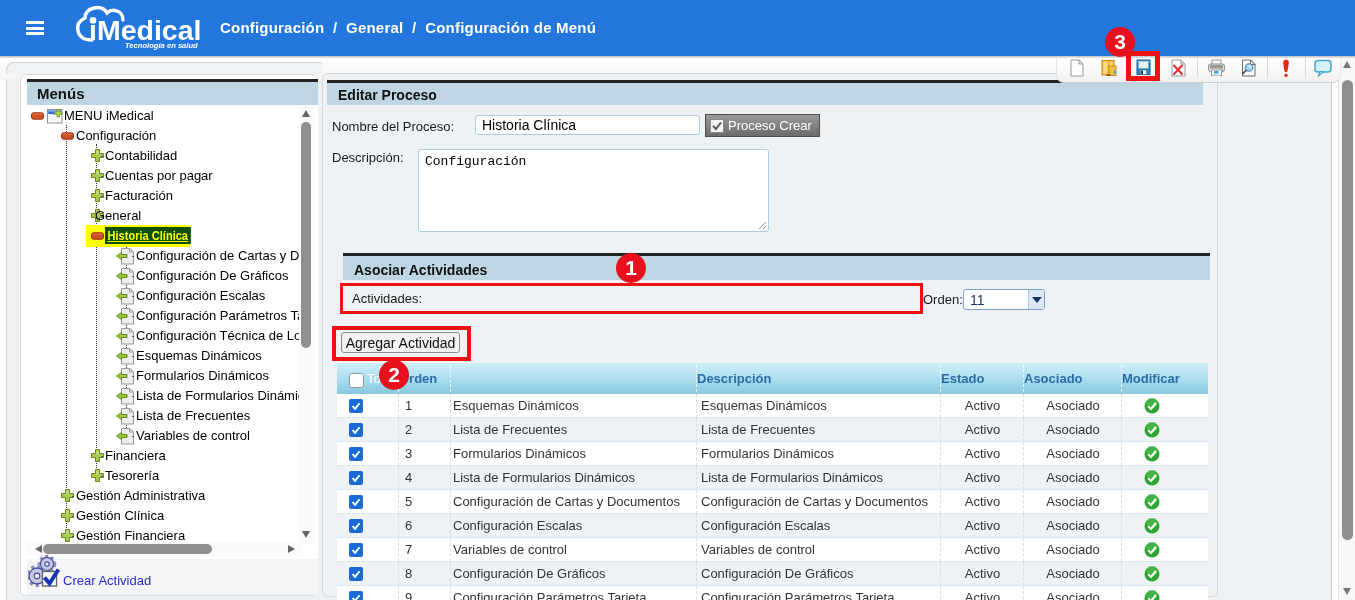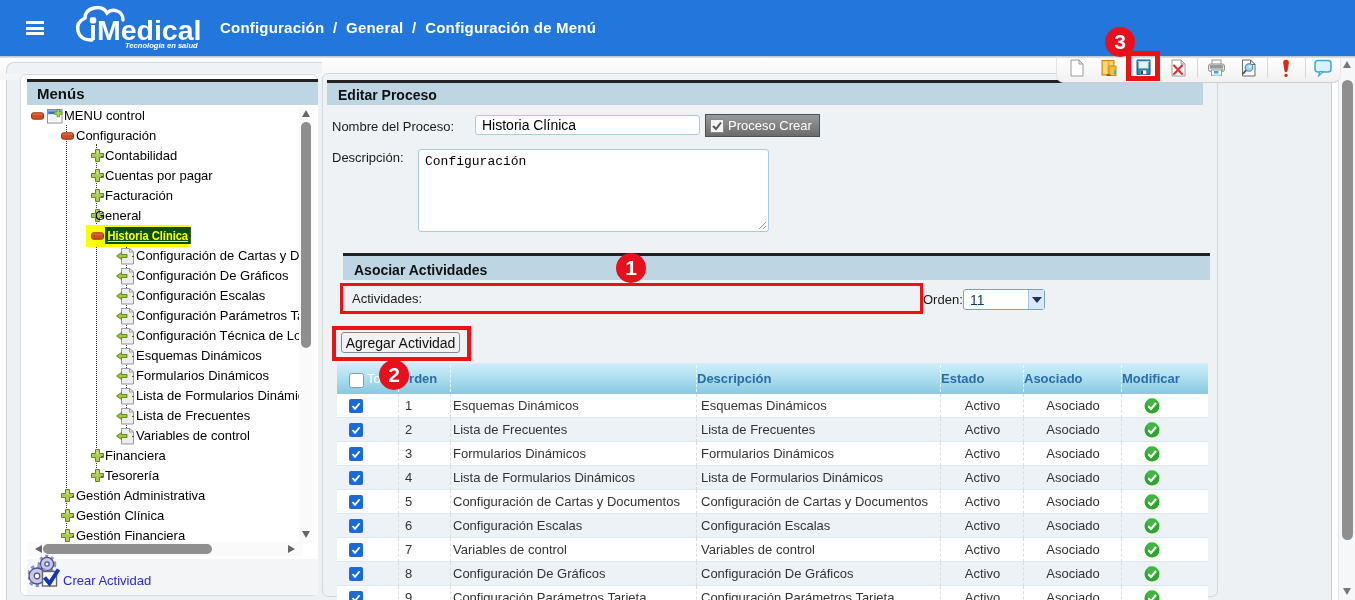--- a/index.html
+++ b/index.html
@@ -199,21 +199,21 @@
           <rect x="0.5" y="0.8" width="12" height="6.4" rx="2" fill="#ce4e25" stroke="#9c3210"></rect>
           <rect x="1.5" y="1.5" width="10" height="1.4" rx="0.7" fill="#de6a3c"></rect>
         </svg>
         <svg class="abs" style="left:20px;top:3px" width="17" height="16" viewBox="0 0 17 16">
           <rect x="0.5" y="1.5" width="14.5" height="13.5" fill="#fdfdfd" stroke="#909090"></rect>
           <rect x="1.2" y="2.2" width="13.1" height="4" fill="#3a6fd0"></rect>
           <rect x="1.2" y="2.2" width="13.1" height="1.4" fill="#85b4ea"></rect>
           <rect x="2.5" y="8" width="8" height="5" fill="#eef2fa"></rect>
           <path d="M11.5 3.2 h3 v-3 h3 v3 h3 v3 h-3 v3 h-3 v-3 h-3 z" fill="#a8d855" stroke="#6a9422" stroke-width="1" transform="translate(-1.8,1.3) scale(0.82)"></path>
         </svg>
-        <div class="trow" style="left:37px;top:1px">MENU control</div>
+        <div class="trow" style="left:37px;top:1px">MENU iMedical</div>
         <svg class="abs" style="left:34px;top:27px" width="13" height="8" viewBox="0 0 13 8">
           <rect x="0.5" y="0.8" width="12" height="6.4" rx="2" fill="#ce4e25" stroke="#9c3210"></rect>
           <rect x="1.5" y="1.5" width="10" height="1.4" rx="0.7" fill="#de6a3c"></rect>
         </svg>
         <div class="abs" style="left:45px;top:31px;width:2px;height:1px;background:#555"></div>
         <div class="trow" style="left:49px;top:21px">Configuración</div>
         <svg class="abs" style="left:64px;top:44px" width="13" height="13" viewBox="0 0 13 13">
           <path d="M4.5 0.5 h4 v4 h4 v4 h-4 v4 h-4 v-4 h-4 v-4 h4 z" fill="#aacb52" stroke="#66851f"></path>
           <path d="M5.5 1.5 h2 v4 h-2 z" fill="#c8df85"></path>
         </svg>

